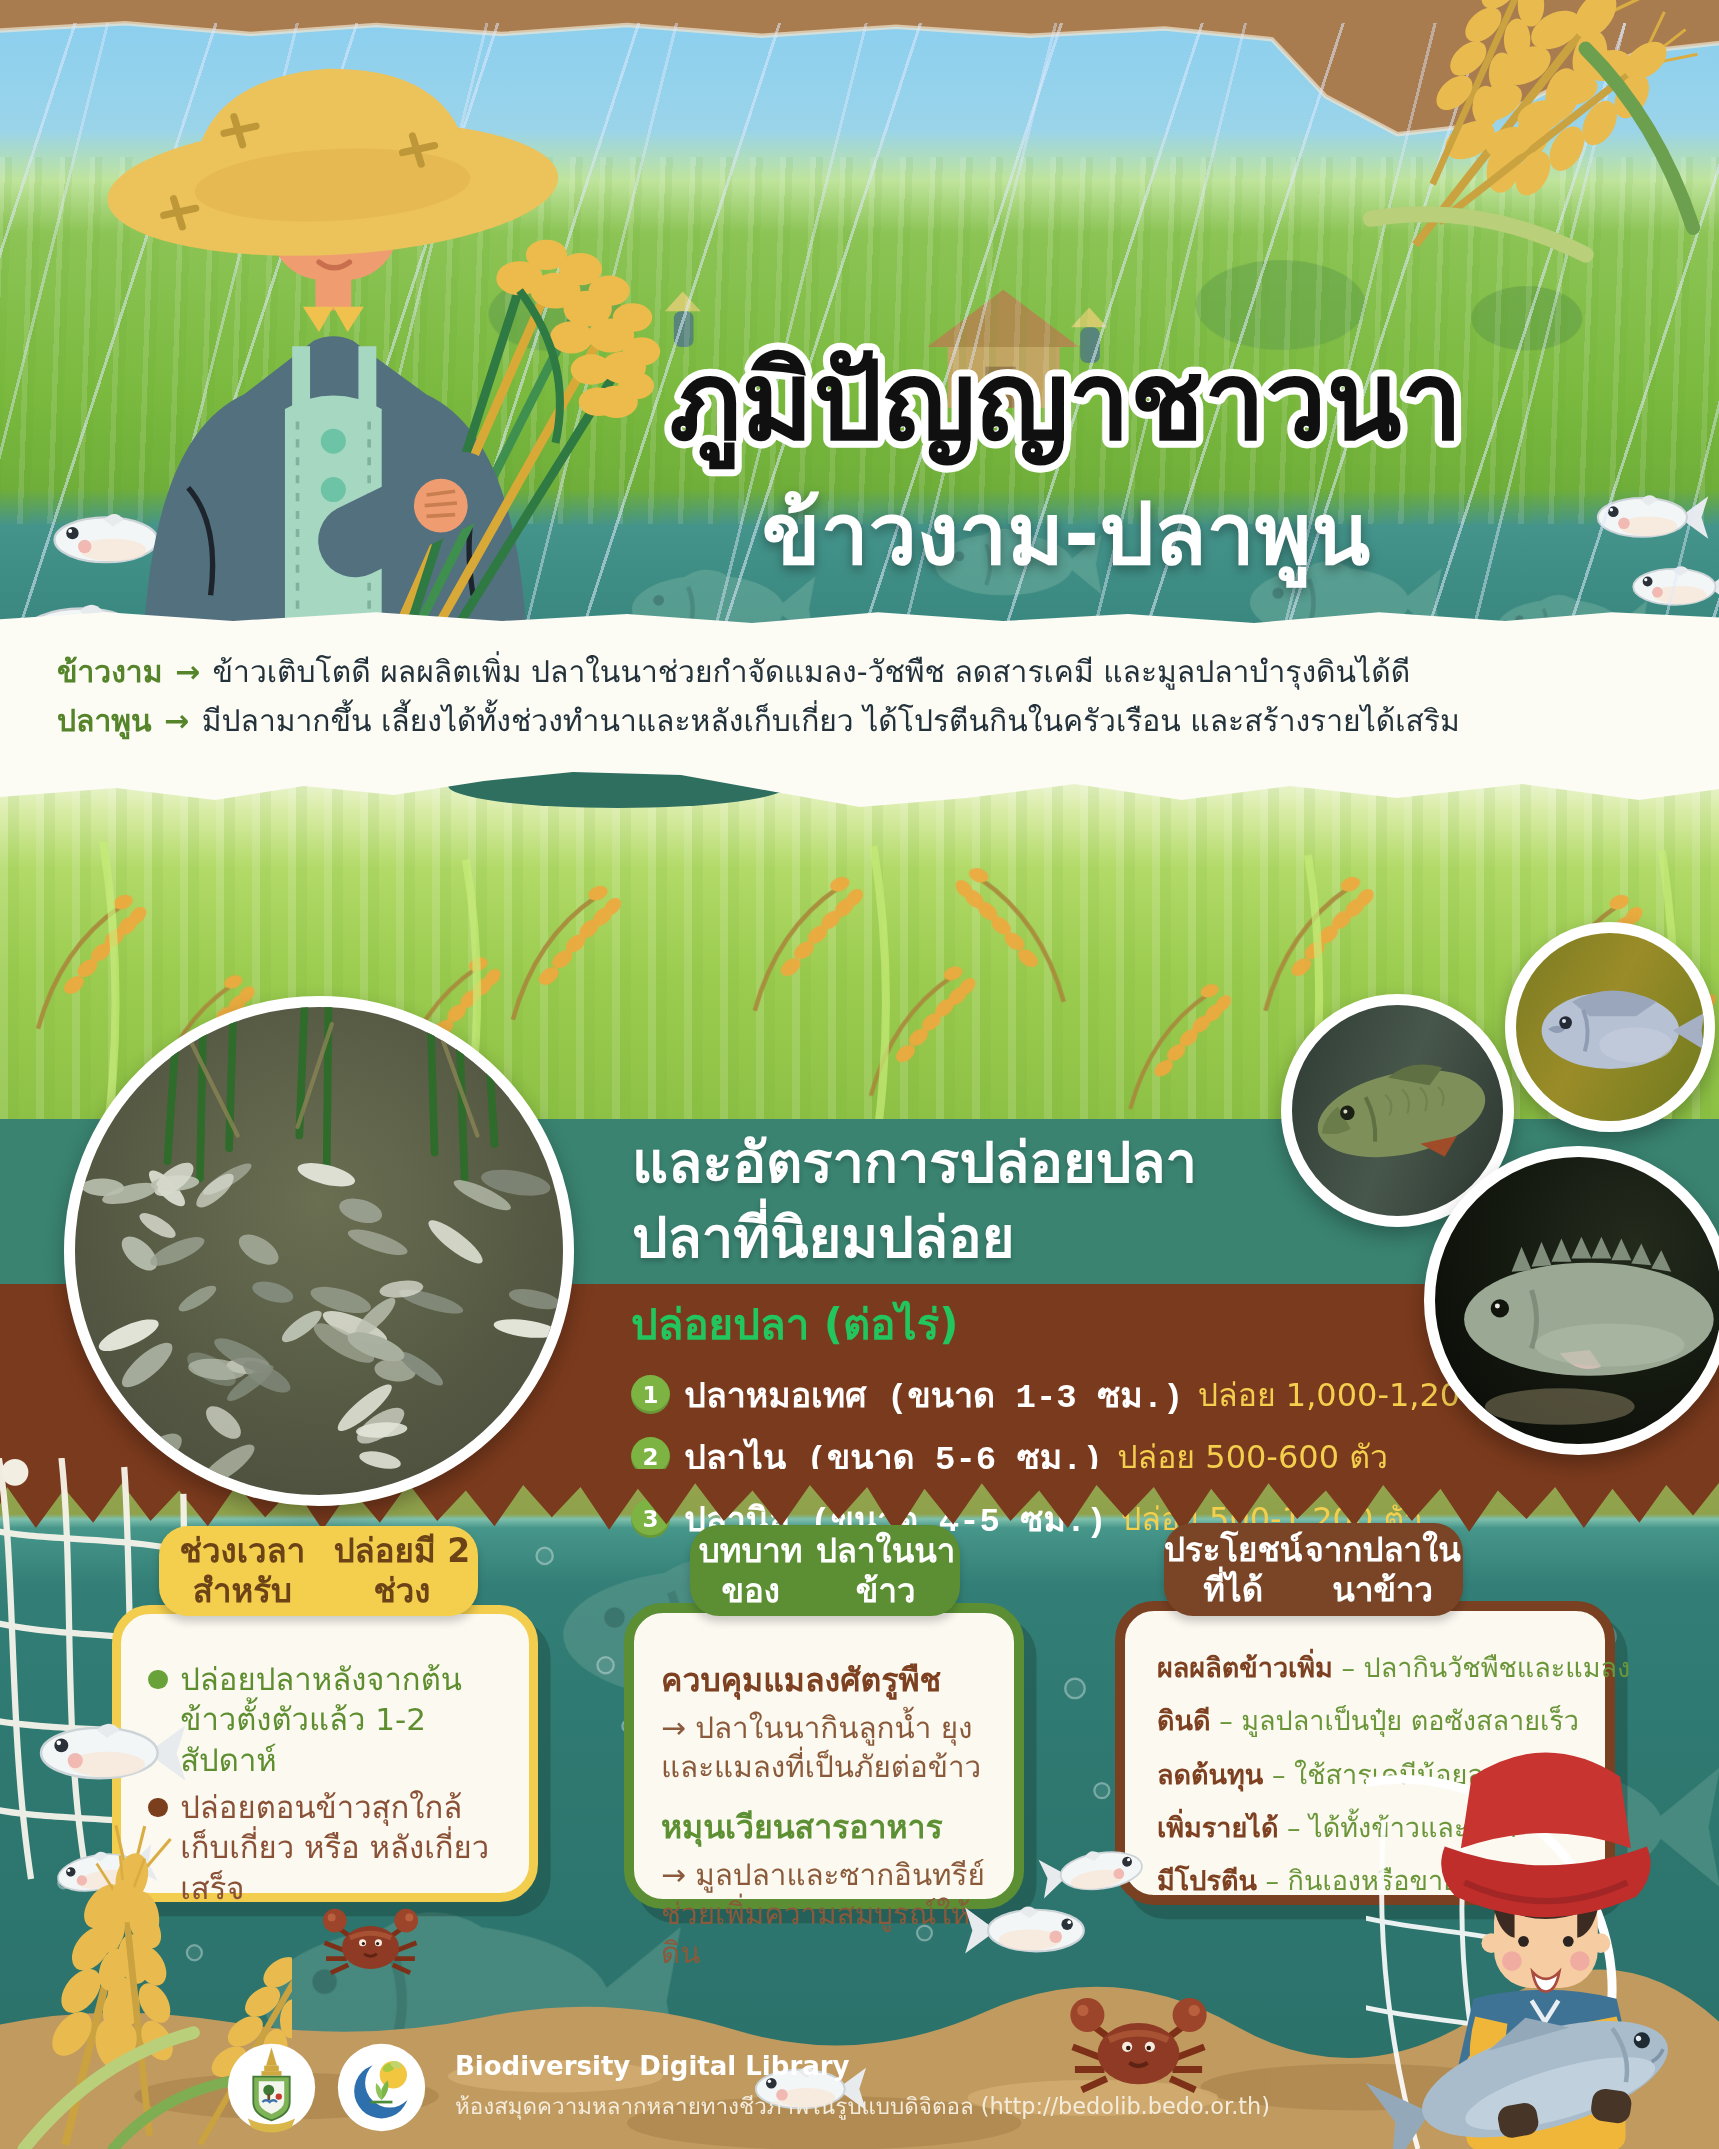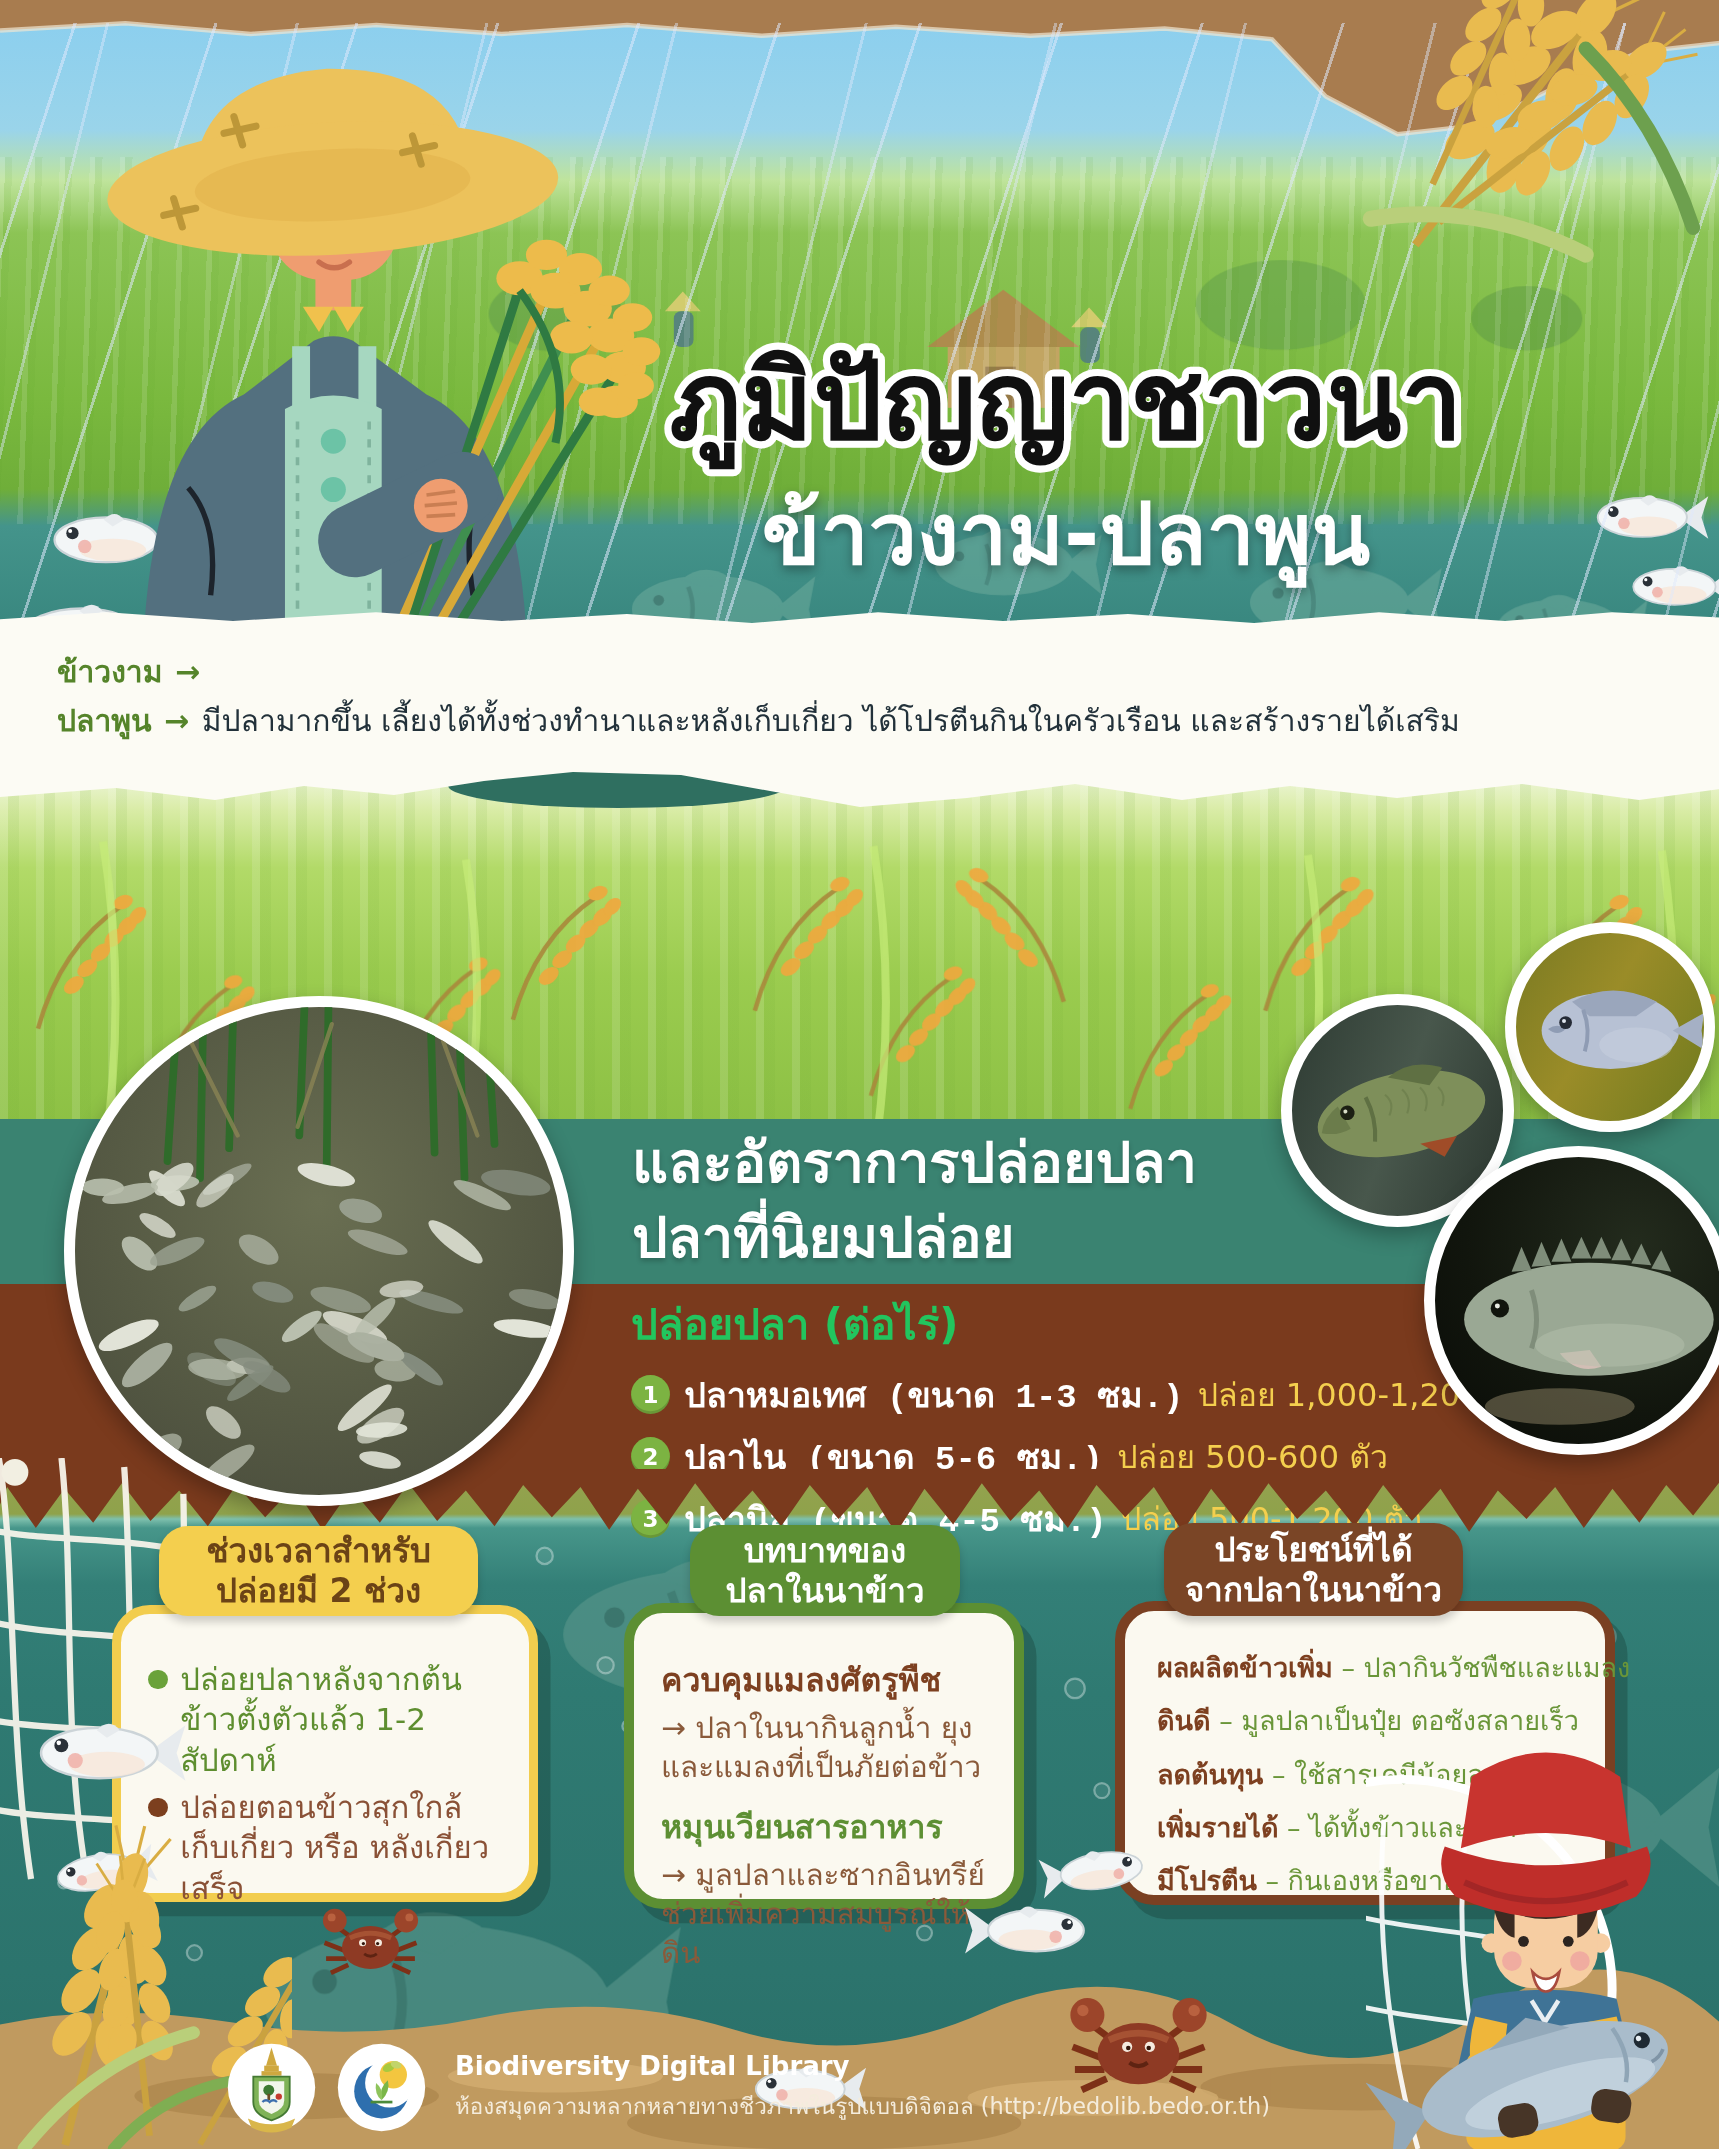--- a/index.html
+++ b/index.html
@@ -62,21 +62,21 @@
   
   .pcircle{position:absolute;border-radius:50%;border:11.6px solid #fff;box-shadow:0 9px 19.7px rgba(0,0,0,.28);overflow:hidden;z-index:7;}
   #circle-school{left:64px;top:996px;width:510px;height:510px;background:radial-gradient(circle at 50% 40%,#6a6f52 0%,#565a44 55%,#46493a 100%);}
   #circle-tilapia{left:1505px;top:922px;width:210px;height:210px;background:linear-gradient(120deg,#7a7a22,#9a8c28 45%,#6f7a1e);}
   #circle-carp{left:1281px;top:994px;width:233px;height:233px;background:linear-gradient(110deg,#2e3b33,#48574c 50%,#2b362f);}
   #circle-perch{left:1424px;top:1146px;width:309px;height:309px;background:radial-gradient(circle at 70% 30%,#232b1d 0%,#11150d 60%,#090b07 100%);}
   .pcircle svg{position:absolute;inset:0;width:100%;height:100%;}
 
   
   .card-body{position:absolute;background:#fbf9f0;z-index:9;box-shadow:12.5px 14.3px 0 rgba(23,62,54,.38);}
-  .card-pill{position:absolute;z-index:10;display:flex;flex-direction:column;align-items:center;justify-content:center;text-align:center;font-weight:800;line-height:1.2;box-shadow:0 5.4px 9px rgba(0,0,0,.18);}
+  .card-pill{position:absolute;z-index:10;display:flex;flex-direction:row;align-items:center;justify-content:center;text-align:center;font-weight:800;line-height:1.2;box-shadow:0 5.4px 9px rgba(0,0,0,.18);}
   #timing-body{left:112px;top:1605px;width:426px;height:297px;border:9px solid #F2CD4E;border-radius:38px;}
   #timing-pill{left:159px;top:1526px;width:319px;height:90px;background:#F4CF4E;border-radius:29px;color:#6b4316;font-size:33px;}
   .timing-list{padding:45px 23px 0 27px;}
   .t-bullet{display:flex;gap:12.5px;font-size:31px;line-height:1.3;margin-bottom:7.2px;}
   .t-dot{flex:0 0 auto;width:19.7px;height:19.7px;border-radius:50%;margin-top:10.7px;}
   .b-green{color:#5E8E2F;} .b-green .t-dot{background:#6AA23A;}
   .b-brown{color:#8A5136;} .b-brown .t-dot{background:#7C3F1E;}
   #roles-body{left:624px;top:1603px;width:400px;height:306px;border:10.7px solid #5C8F33;border-radius:39px;}
   #roles-pill{left:690px;top:1525px;width:270px;height:91px;background:#5C8F33;border-radius:29px;color:#fff;font-size:33px;text-align:center;}
   .roles-content{padding:41px 19.7px 0 27px;}
@@ -334,20 +334,21 @@
     <text class="t1" x="720" y="190" text-anchor="middle">ภูมิปัญญาชาวนา</text>
     <text class="t2" x="720" y="330" text-anchor="middle" filter="drop-shadow(0 5px 6px rgba(0,0,0,.35))">ข้าวงาม-ปลาพูน</text>
   </svg>
 
   <div class="teal-blob"></div>
   <div class="white-band">
     <div class="intro">
       <div class="intro-line">
         <span class="intro-label">ข้าวงาม</span>
         <span class="intro-arrow">→</span>
+        <span class="intro-text">ข้าวเติบโตดี ผลผลิตเพิ่ม ปลาในนาช่วยกำจัดแมลง-วัชพืช ลดสารเคมี และมูลปลาบำรุงดินได้ดี</span>
       </div>
       <div class="intro-line">
         <span class="intro-label">ปลาพูน</span>
         <span class="intro-arrow">→</span>
         <span class="intro-text">มีปลามากขึ้น เลี้ยงได้ทั้งช่วงทำนาและหลังเก็บเกี่ยว ได้โปรตีนกินในครัวเรือน และสร้างรายได้เสริม</span>
       </div>
     </div>
   </div>
 
   <div class="rice-band">

